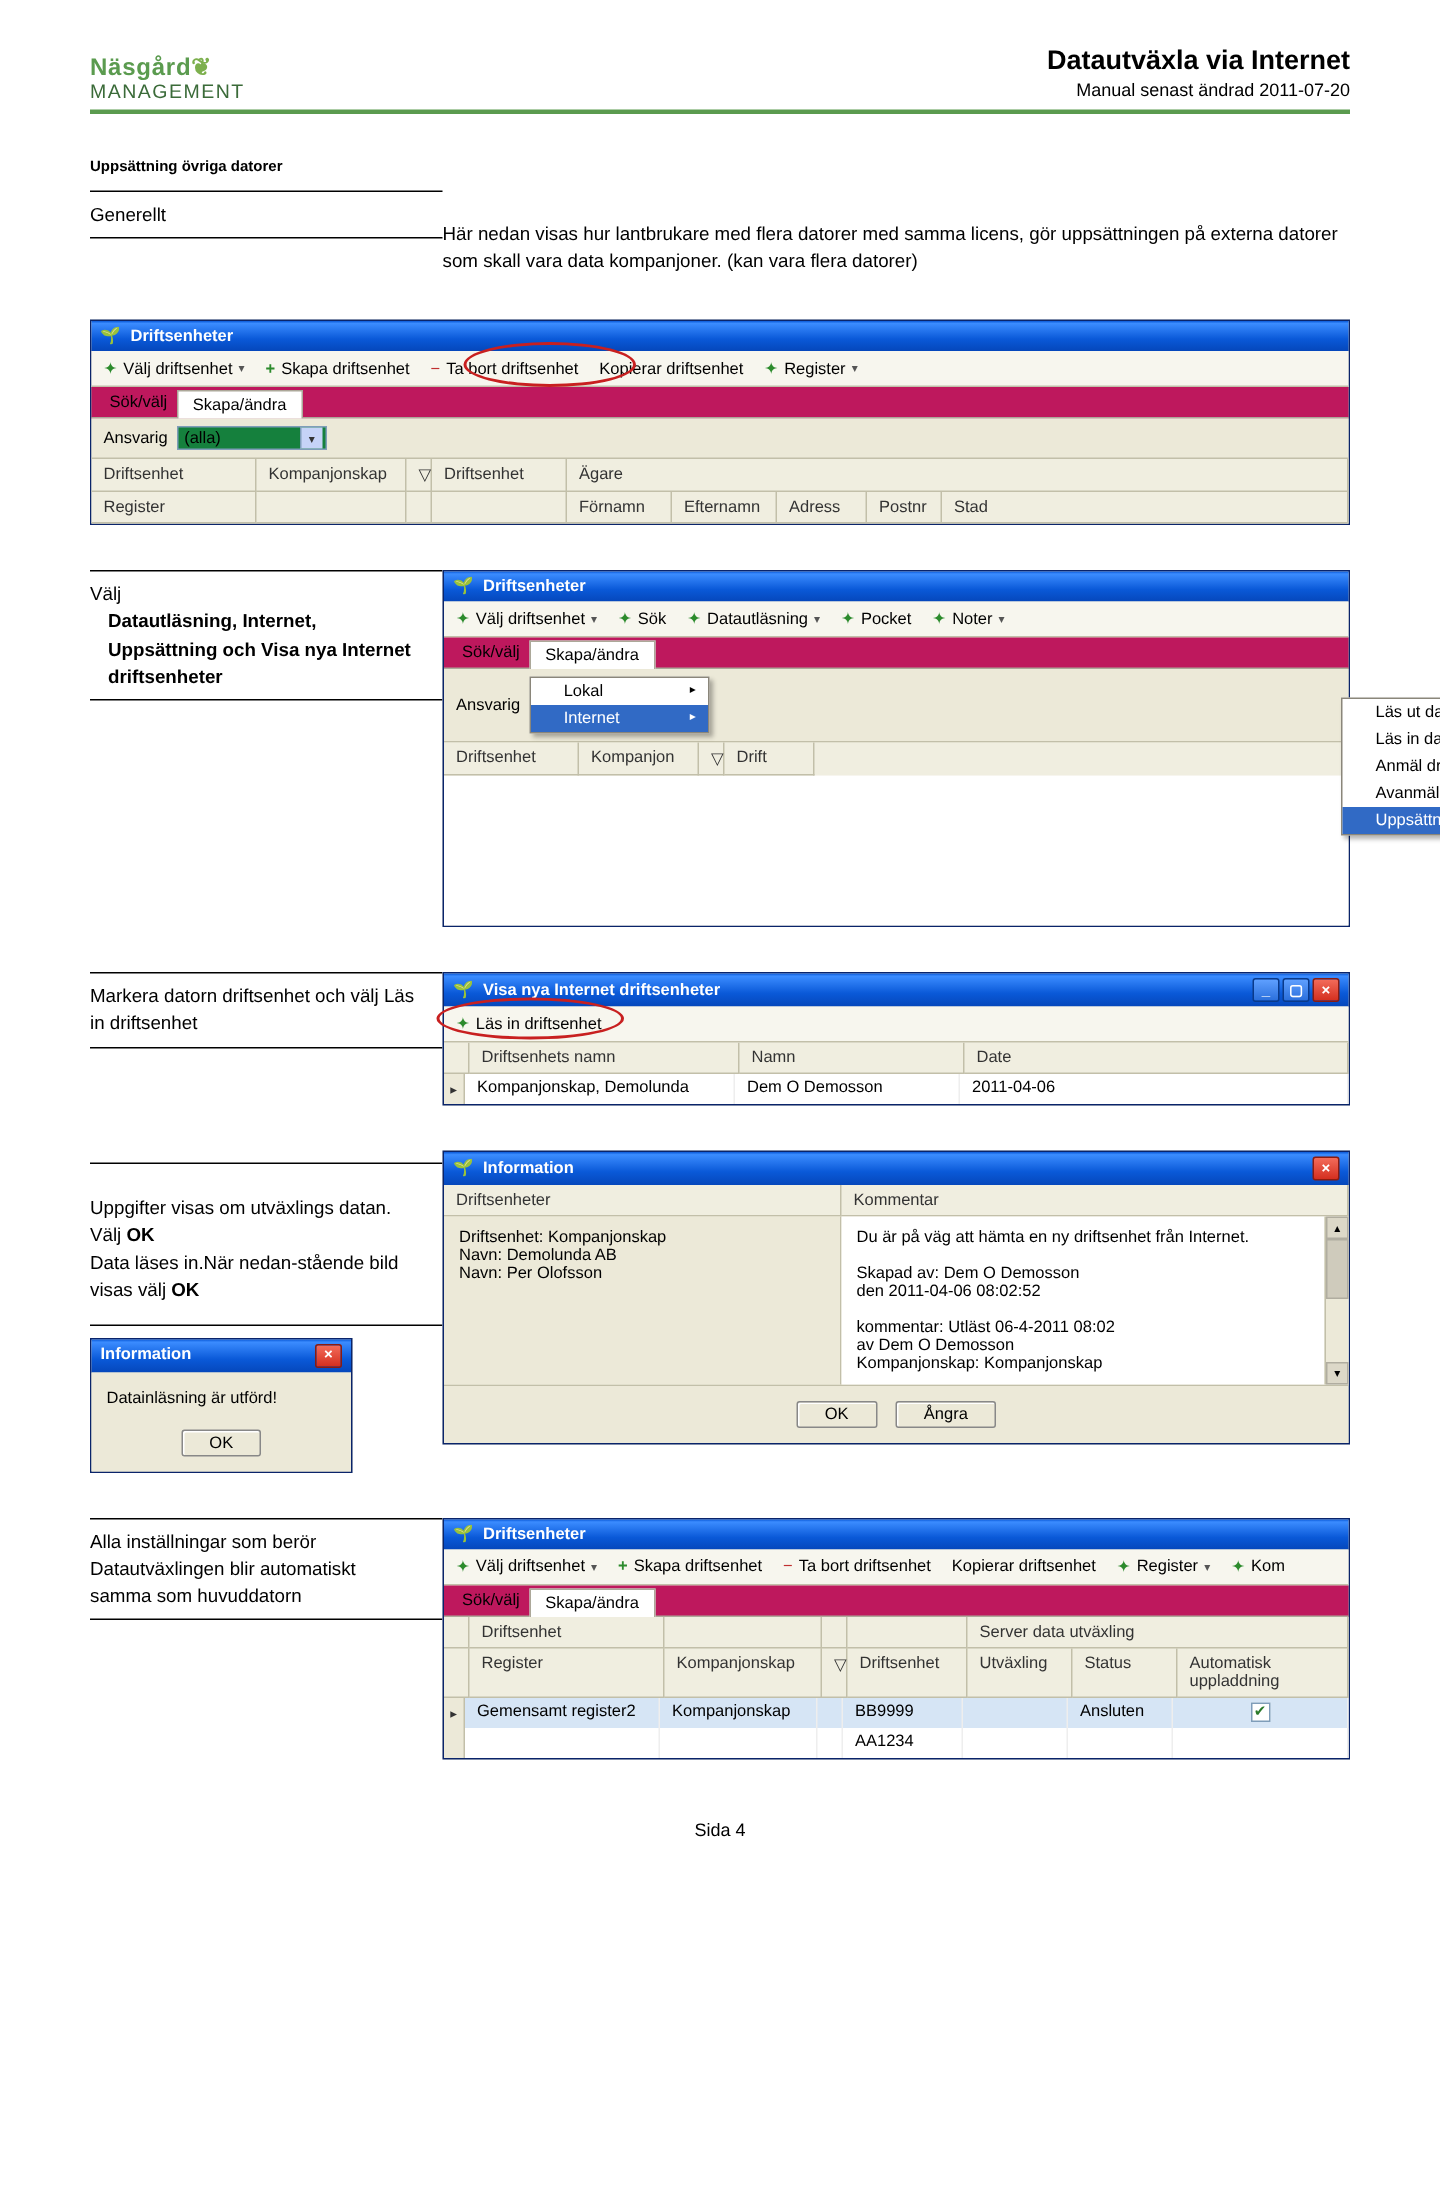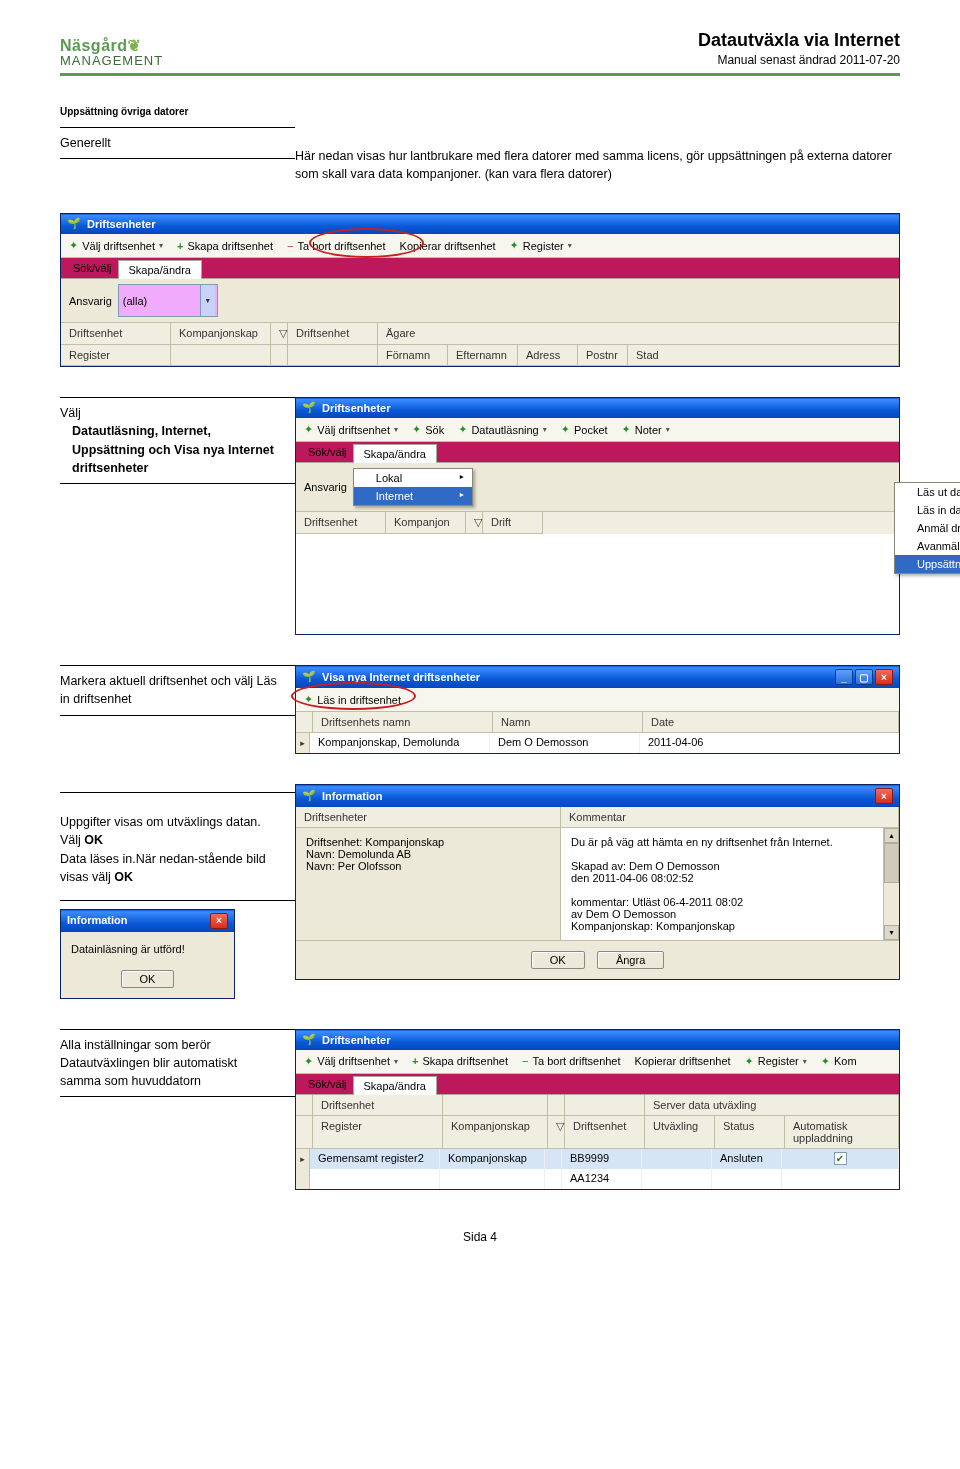--- a/index.html
+++ b/index.html
@@ -31,21 +31,21 @@
   .toolbar .item { display: flex; align-items: center; gap: 4px; color: #000; padding: 1px 2px; }
   .toolbar .plus { color: #2c8b2c; font-weight: bold; }
   .toolbar .star { color: #2c8b2c; }
   .toolbar .caret { font-size: 8px; color: #555; }
   .circle { position: absolute; border: 2px solid #c82020; border-radius: 50%; pointer-events: none; }
   .rel { position: relative; }
   .tab-strip { background: #be185d; padding: 0 6px; display: flex; align-items: flex-end; gap: 0; border-bottom: 1px solid #aca899; }
   .tab-strip .lbl { padding: 4px 6px; color: #000; }
   .tab-strip .tab { background: #fff; border: 1px solid #aca899; border-bottom: none; padding: 3px 10px; position: relative; top: 1px; }
   .form-line { background: #ece9d8; padding: 5px 8px; display: flex; gap: 6px; align-items: center; border-bottom: 1px solid #c2bfa9; }
-  .select { background: #f0abfc; border: 1px solid #7f9db9; height: 33px; padding: 0 20px 0 4px; position: relative; display: inline-flex; align-items: center; min-width: 100px; }
+  .select { background: #15803d; border: 1px solid #7f9db9; height: 16px; padding: 0 20px 0 4px; position: relative; display: inline-flex; align-items: center; min-width: 100px; }
   .select::after { content: "▾"; position: absolute; right: 2px; top: 0; bottom: 0; width: 14px; background: #c6d3f7; border-left: 1px solid #7f9db9; display:flex;align-items:center;justify-content:center; font-size:8px; color:#333;}
   .grid-header { background: #f0eee0; display: flex; }
   .grid-header .col { padding: 4px 8px; border-right: 1px solid #c2bfa9; border-bottom: 1px solid #c2bfa9; color: #333; }
   .grid-body { background: #fff; min-height: 20px; display:flex;}
   .grid-body .cell { padding: 3px 8px; border-right: 1px solid #eee; }
   .grid-body .row-pointer { width: 14px; background: #ece9d8; border-right:1px solid #c2bfa9; display:flex;align-items:center;justify-content:center;font-size:9px;color:#333;}
   .submenu { position: absolute; background: #fff; border: 1px solid #8a867a; box-shadow: 2px 2px 3px rgba(0,0,0,0.3); font-size: 11px; }
   .submenu .mi { padding: 3px 30px 3px 22px; white-space: nowrap; }
   .submenu .mi.sel { background: #316ac5; color: #fff; }
   .submenu .mi .arrow { float: right; margin-right: -22px; font-size: 8px; }
@@ -218,21 +218,21 @@
               <div class="mi sel"><span>Uppsättning</span></div>
             </div>
 
           </div>
         </div>
       </div>
     </div>
   </div>
 
   <div class="row">
-    <div class="left">Markera aktuell driftsenhet och välj Läs in driftsenhet</div>
+    <div class="left">Markera datorn driftsenhet och välj Läs in driftsenhet</div>
     <div class="right">
       <div class="win-window rel">
         <div class="win-titlebar">
           <span class="icon">🌱</span>
           <span>Visa nya Internet driftsenheter</span>
           <div class="win-title-controls">
             <div class="title-btn">_</div>
             <div class="title-btn">▢</div>
             <div class="title-btn close">×</div>
           </div>

